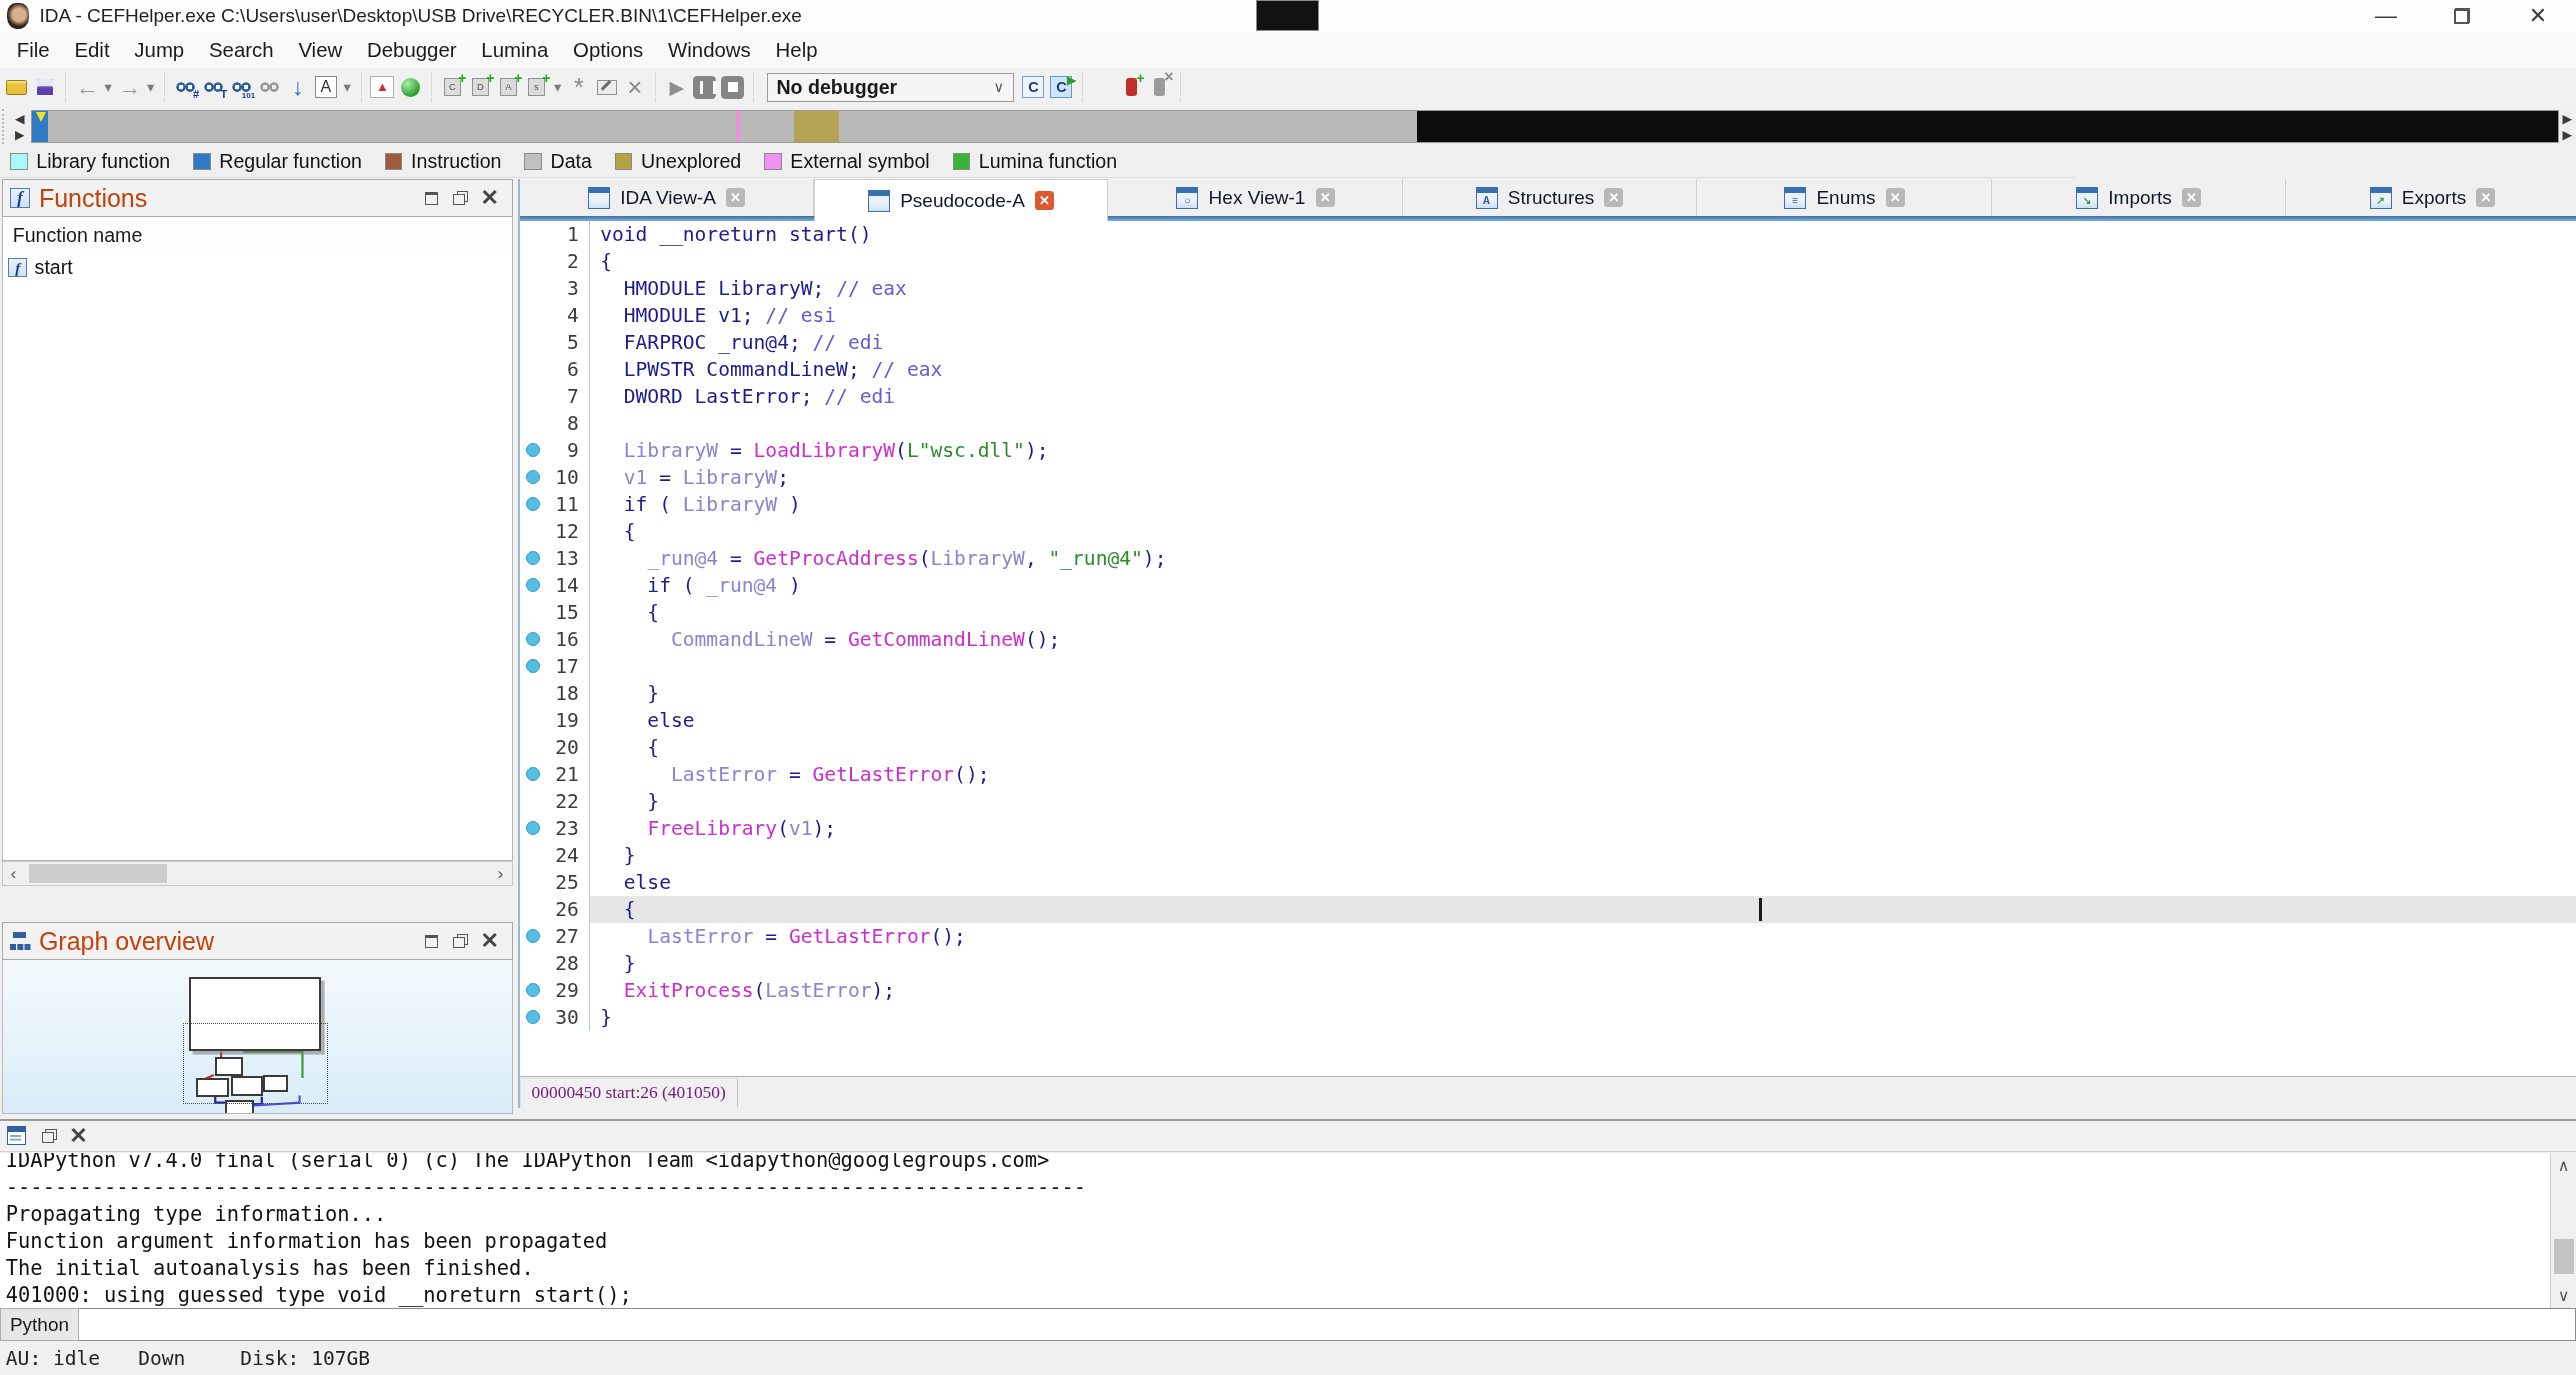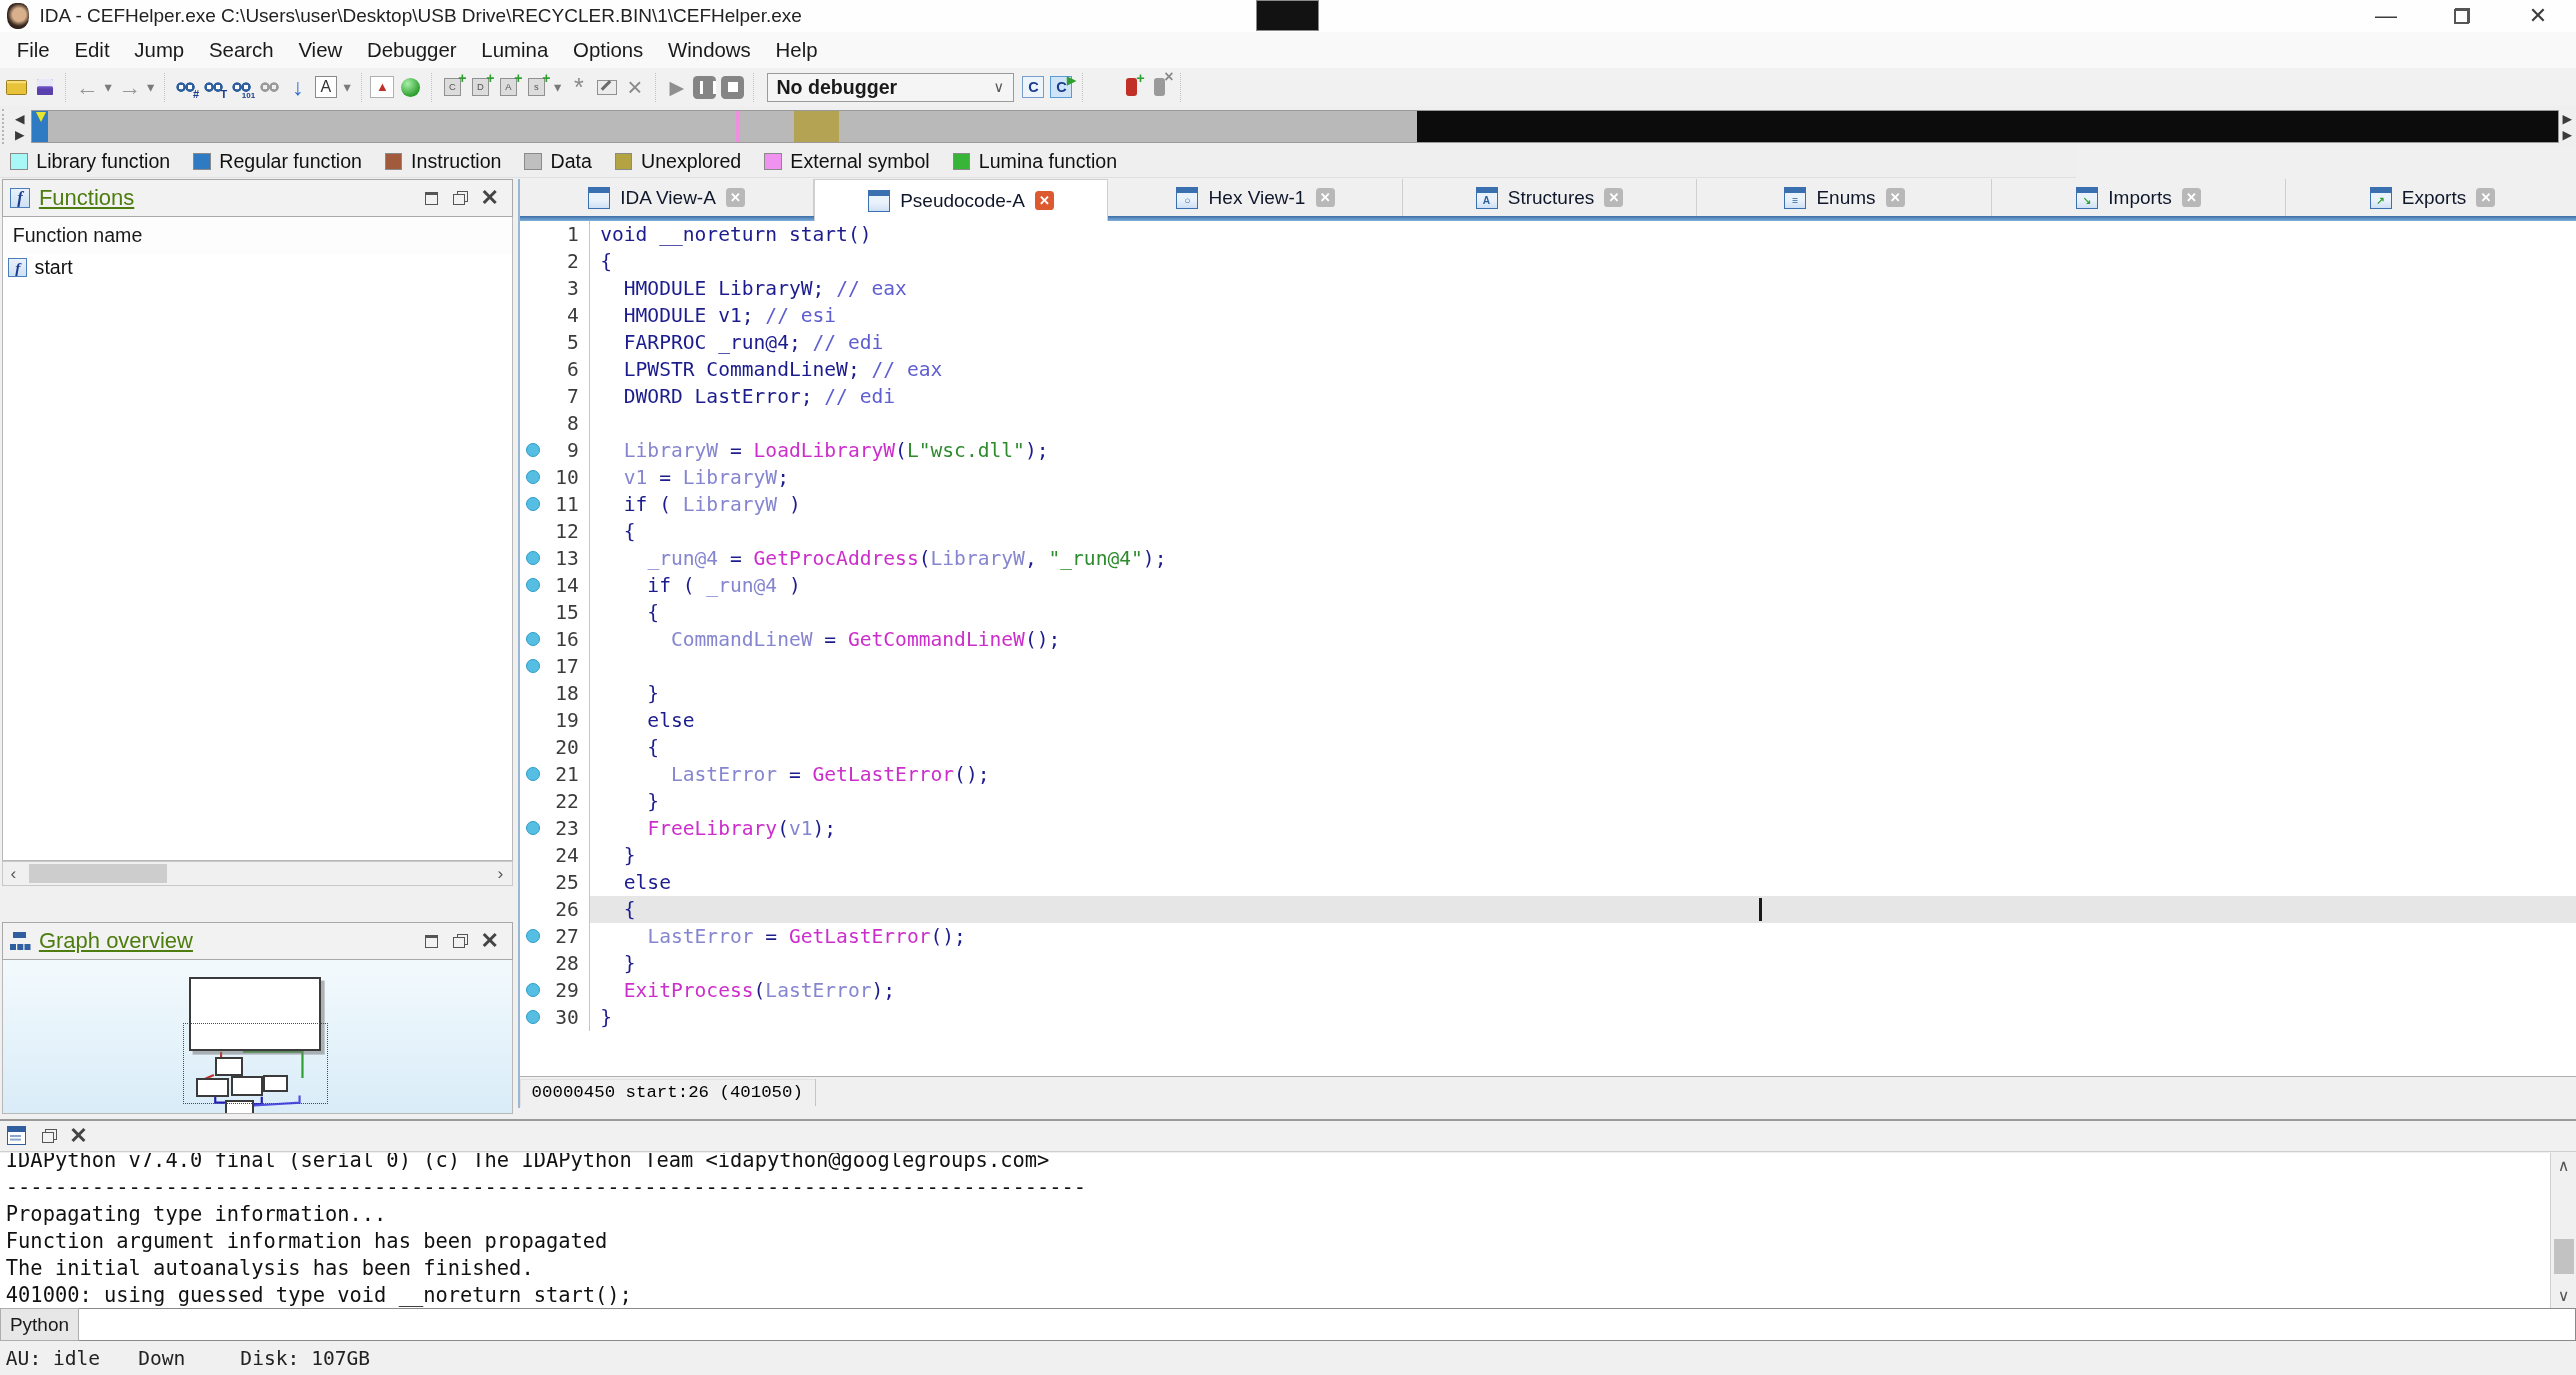--- a/index.html
+++ b/index.html
@@ -99,21 +99,21 @@
   
   .legend { position:absolute; left:0; top:147px; width:2076px; height:30.5px; background:#efefef;
     display:flex; align-items:center; padding-left:10.2px; border-bottom:0.7px solid #e0e0e0; }
   .legend-item { display:flex; align-items:center; margin-right:23px; }
   .legend-sq { width:17.4px; height:17.4px; border:0.7px solid #8a8a8a; margin-right:8.7px; }
   .legend-label { font-size:19.6px; color:#111; }
 
   
   .panel-header { height:38px; background:#f2f2f2; border:1.5px solid #a8a8a8; display:flex;
     align-items:center; padding:0 7.3px; }
-  .panel-title { font-size:22px; color:#4d7c0f; flex:1;text-decoration:underline; }
+  .panel-title { font-size:25px; color:#c2410c; flex:1; }
   .ph-btn { width:29px; height:26px; display:flex; align-items:center; justify-content:center; color:#444; }
   .ic-max { width:13px; height:13px; border:1.5px solid #555; border-top-width:3.6px; }
   .ic-float { width:14.5px; height:14.5px; position:relative; }
   .ic-float::before { content:""; position:absolute; right:0; top:0; width:9.4px; height:9.4px; border:1.5px solid #555; }
   .ic-float::after { content:""; position:absolute; left:0; bottom:0; width:9.4px; height:9.4px; border:1.5px solid #555; background:#f2f2f2; }
   .ic-x { font-size:22px; color:#444; font-weight:bold; }
   .f-icon { width:20.4px; height:20.4px; background:linear-gradient(#eaf2fb,#cfe0f4); border:1.5px solid #4a7ebb;
     color:#1a3c8c; font-family:"Liberation Serif",serif; font-style:italic; font-weight:bold; font-size:16.7px;
     display:flex; align-items:center; justify-content:center; margin-right:8.7px; }
 
@@ -177,21 +177,21 @@
   .code-text { padding-left:10.2px; }
   .kw  { color:#1c1c8f; }
   .var { color:#8585d0; }
   .fn  { color:#cc2ecc; }
   .str { color:#2e8b2e; }
   .cmt { color:#5e5ed0; }
   .caret { position:absolute; left:1239px; top:1.5px; width:2.9px; height:23px; background:#1a1a1a; }
 
   .code-status { position:absolute; left:0; bottom:0; width:100%; height:32px; background:#f0f0f0;
     border-top:1.5px solid #b0b0b0; display:flex; align-items:center; }
-  .code-status-cell { font-family:Liberation Mono, monospace; font-size:17.4px; color:#000000;
+  .code-status-cell { font-family:Liberation Serif, serif; font-size:17.4px; color:#701a75;
     padding:4.4px 11.6px; border-right:1.5px solid #c4c4c4; box-shadow:inset 0.7px 0.7px 0 #dcdcdc; }
 
   
   .output-panel { position:absolute; left:0; top:1119px; width:2576px; height:189px; border-top:2.2px solid #9a9a9a; }
   .output-header { height:30.5px; background:#f1f1f1; border-bottom:1.5px solid #cfcfcf; display:flex;
     align-items:center; padding:0 7.3px; }
   .o-icon { width:19px; height:19px; border:1.5px solid #2f5f9e; background:#fff; margin-right:8.7px; position:relative; }
   .o-icon::before { content:""; position:absolute; left:0; top:0; right:0; height:5.1px; background:#2f5f9e; }
   .o-icon::after { content:""; position:absolute; left:2.2px; top:8px; width:10.2px; height:1.5px; background:#8aa8cc;
     box-shadow:0 3.6px 0 #8aa8cc; }

